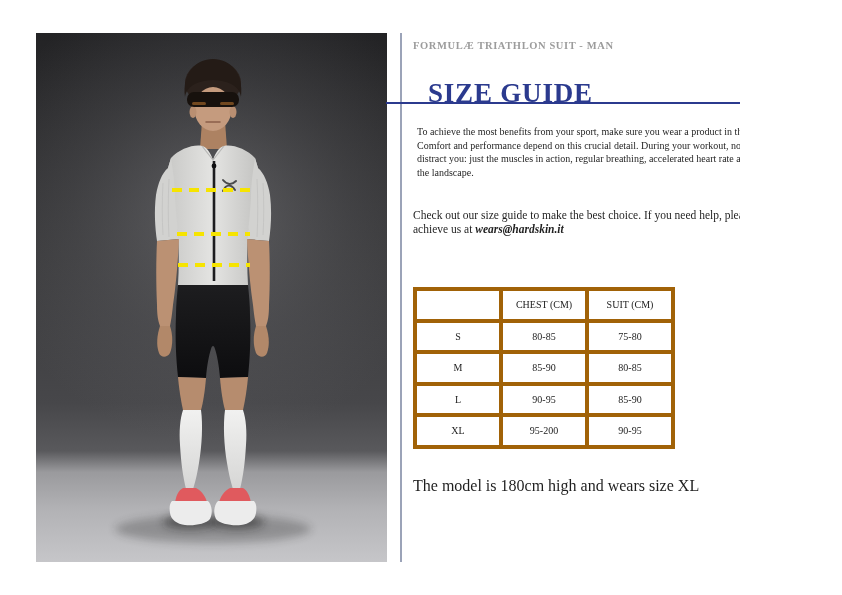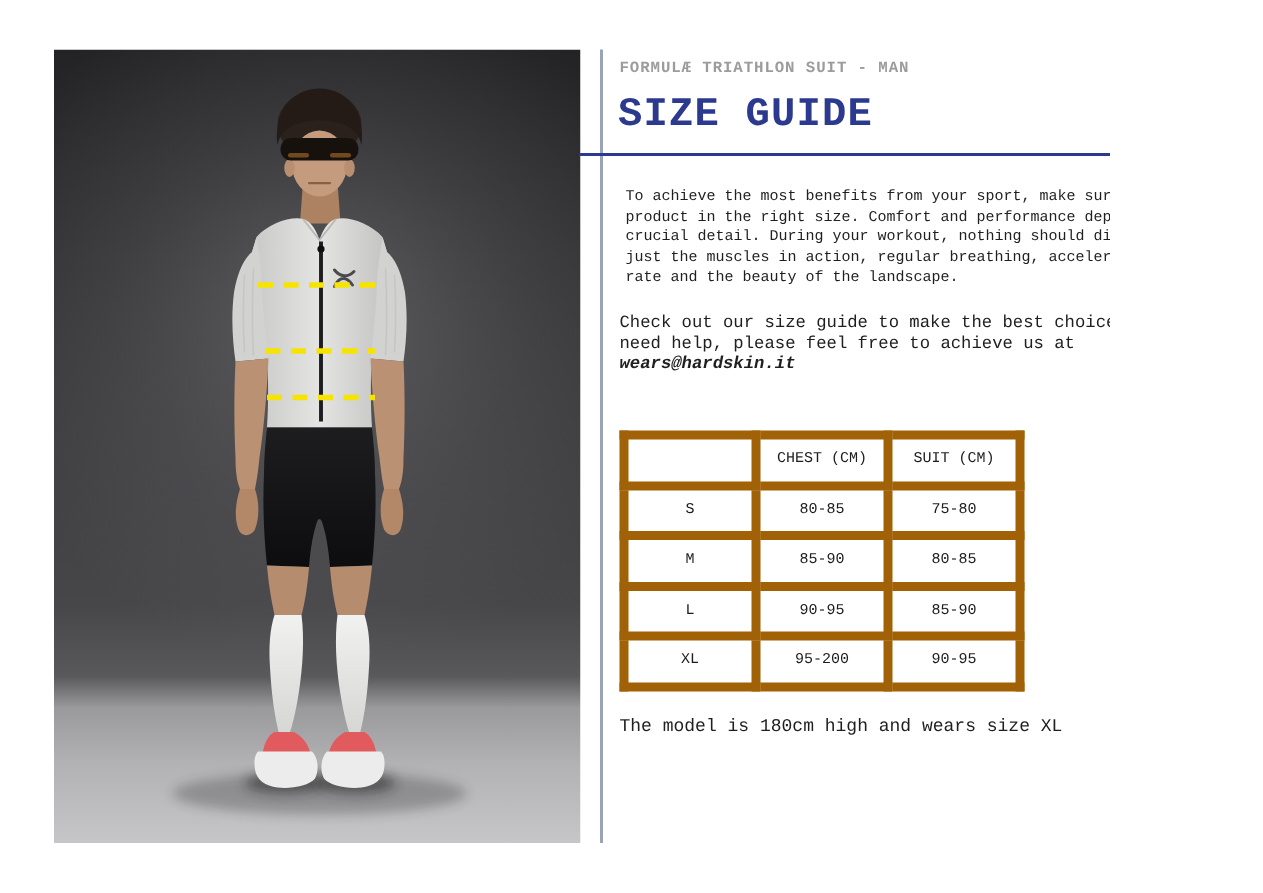--- a/index.html
+++ b/index.html
@@ -1,59 +1,59 @@
 <!DOCTYPE html>
 <html><head>
 <meta charset="utf-8">
 <style>
   html,body{margin:0;padding:0;background:#ffffff;}
   .page{
     position:relative;width:740px;height:595px;background:#ffffff;
-    font-family:Liberation Mono, monospace;overflow:hidden;
+    font-family:Liberation Serif, serif;overflow:hidden;
   }
   .photo{
     position:absolute;left:36px;top:33px;width:351px;height:529px;
   }
   .photo svg{display:block;width:351px;height:529px;}
   .v-divider{
     position:absolute;left:400px;top:33px;width:2px;height:529px;
     background:#9ba3b8;
   }
   .h-rule{
     position:absolute;left:386px;top:102px;width:422px;height:2px;
     background:#2b3a8e;
   }
   .product-label{
     position:absolute;left:413px;top:40px;width:400px;
     font-size:10.5px;font-weight:700;color:#9c9c9c;letter-spacing:0.6px;
   }
   .title{
-    position:absolute;left:412px;top:62px;width:400px;margin:0;
+    position:absolute;left:412px;top:62px;width:400px;margin:16px;
     font-size:27px;font-weight:700;color:#2b3a8e;letter-spacing:0.8px;
   }
   .intro{
     position:absolute;left:413px;top:121px;width:402px;margin:4px;
     font-size:10px;line-height:13.6px;color:#1f1f1f;
   }
   .help{
     position:absolute;left:413px;top:209px;width:402px;margin:0;
     font-size:11.5px;line-height:13.6px;color:#1f1f1f;
   }
   .help .email{font-weight:700;font-style:italic;}
   .size-table{
     position:absolute;left:413px;top:287px;border-collapse:collapse;
   }
   .size-table td,.size-table th{
-    border:6px solid #a16207;width:82px;height:27.5px;
+    border:4px solid #a16207;width:82px;height:27.5px;
     text-align:center;vertical-align:middle;
     font-size:10px;font-weight:400;color:#1c1c1c;padding:0;
   }
   .footnote{
     position:absolute;left:413px;top:477px;width:402px;margin:0;
-    font-size:12px;color:#1f1f1f;
+    font-size:16px;color:#1f1f1f;
   }
 </style>
 </head>
 <body>
 
 <div class="page">
 
   <div class="photo">
     <svg viewBox="0 0 351 529" xmlns="http://www.w3.org/2000/svg">
       <defs>

